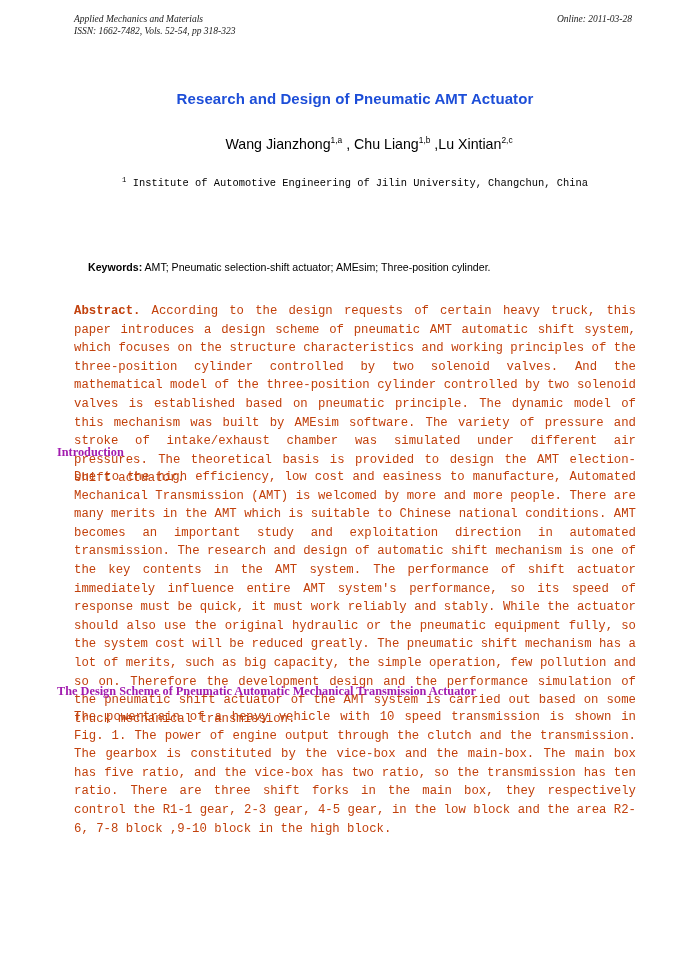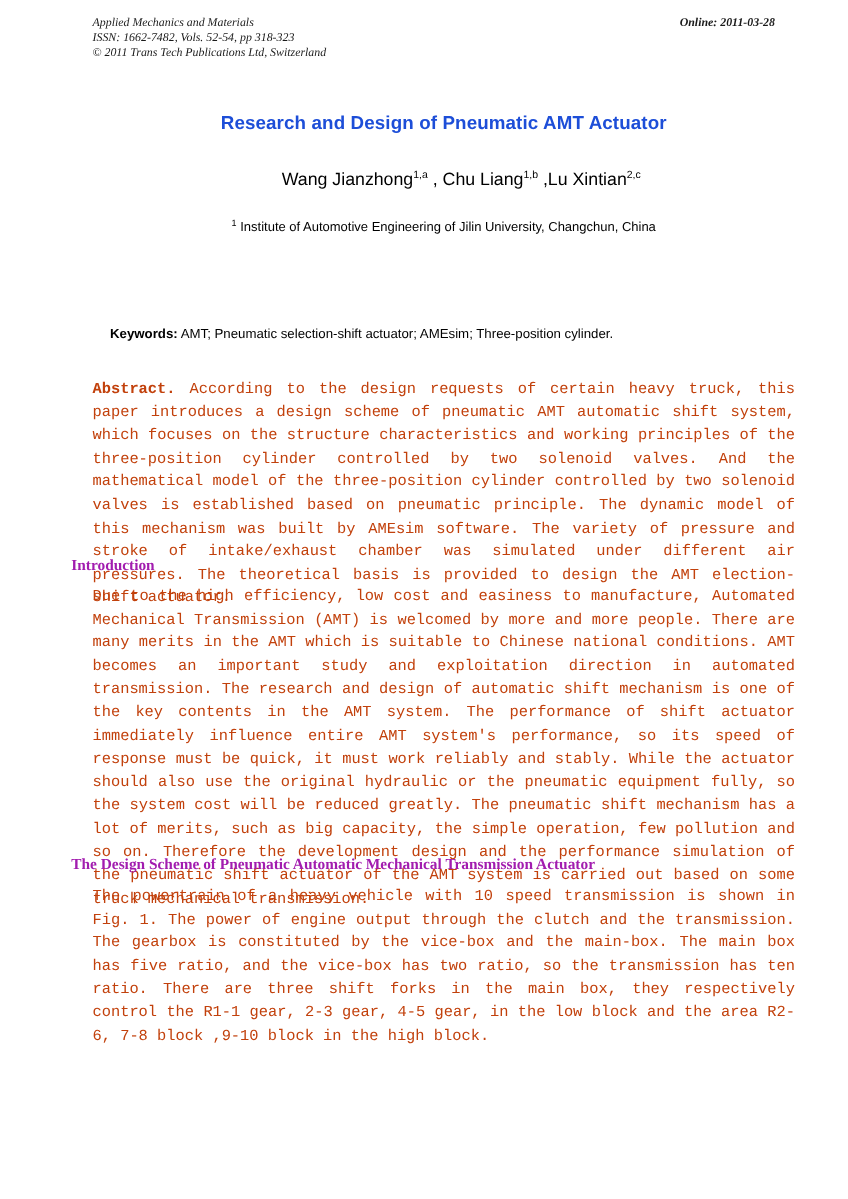--- a/index.html
+++ b/index.html
@@ -35,24 +35,23 @@
     font-size: 9.5px;
     line-height: 11.8px;
     color: #1a1a1a;
   }
   .journal-header .hdr-row {
     position: relative;
     white-space: nowrap;
   }
   .journal-header .online-date {
     position: absolute;
-    right: 16px;
+    right: 4px;
     top: 0;
     font-style: italic;
-    font-weight: bold;
   }
 
   
   .paper-title {
     position: absolute;
     top: 90px;
     left: 58px;
     width: 562px;
     text-align: center;
     font-family: "Liberation Sans", "DejaVu Sans", sans-serif;
@@ -80,21 +79,21 @@
     line-height: 0;
   }
 
   
   .affiliations {
     position: absolute;
     top: 173px;
     left: 58px;
     width: 562px;
     text-align: center;
-    font-family: Liberation Sans, sans-serif;
+    font-family: Liberation Mono, monospace;
     font-size: 10.4px;
     line-height: 20px;
     color: #000;
   }
   .affiliations .aff-line { white-space: nowrap; }
   .affiliations sup {
     font-size: 7.2px;
     vertical-align: super;
     line-height: 0;
   }
@@ -169,21 +168,20 @@
 <body>
 
 <div class="page">
 
   <div class="journal-header">
     <div class="hdr-row">
       <span>Applied Mechanics and Materials</span>
       <span class="online-date">Online: 2011-03-28</span>
     </div>
     <div class="hdr-row">ISSN: 1662-7482, Vols. 52-54, pp 318-323</div>
-    <div class="hdr-row">© 2011 Trans Tech Publications Ltd, Switzerland</div>
   </div>
 
   <div class="paper-title">Research and Design of Pneumatic AMT Actuator</div>
 
   <div class="authors">
     <span>Wang Jianzhong</span><sup>1,a</sup><span> , </span><span>Chu Liang</span><sup>1,b</sup><span> ,</span><span>Lu Xintian</span><sup>2,c</sup>
   </div>
 
   <div class="affiliations">
     <div class="aff-line"><sup>1</sup> <span>Institute of Automotive Engineering of Jilin University, Changchun, China</span></div>

